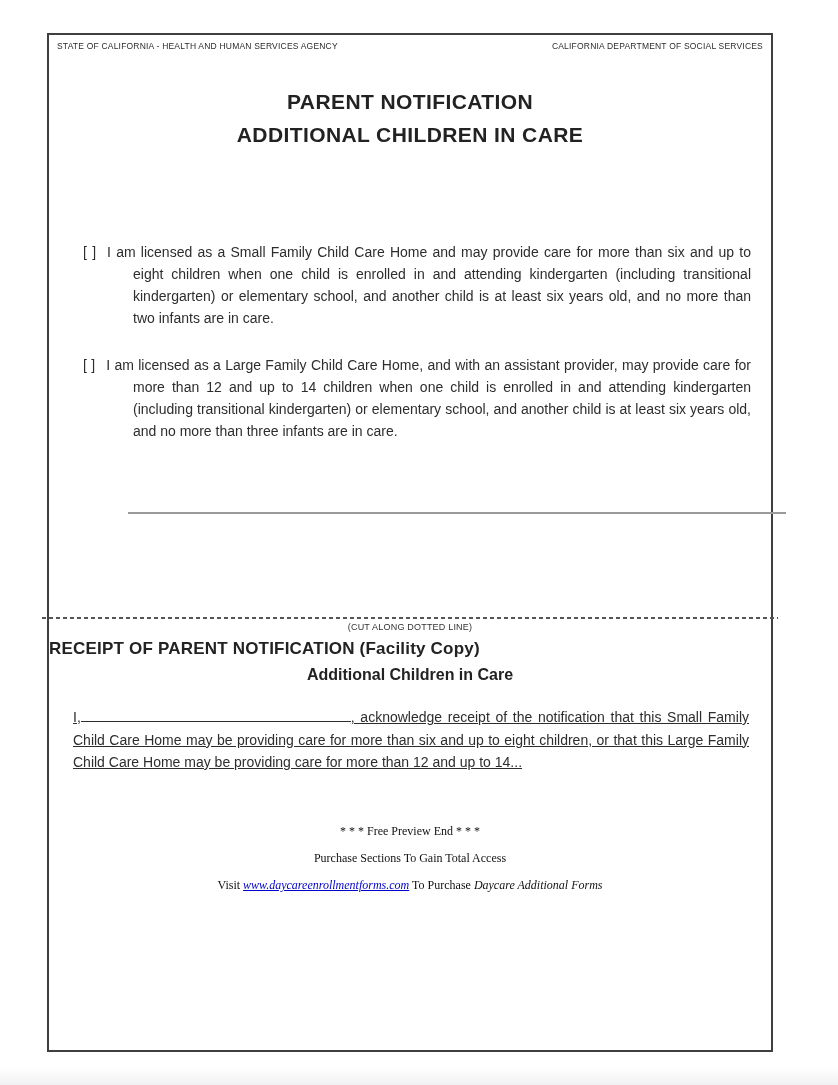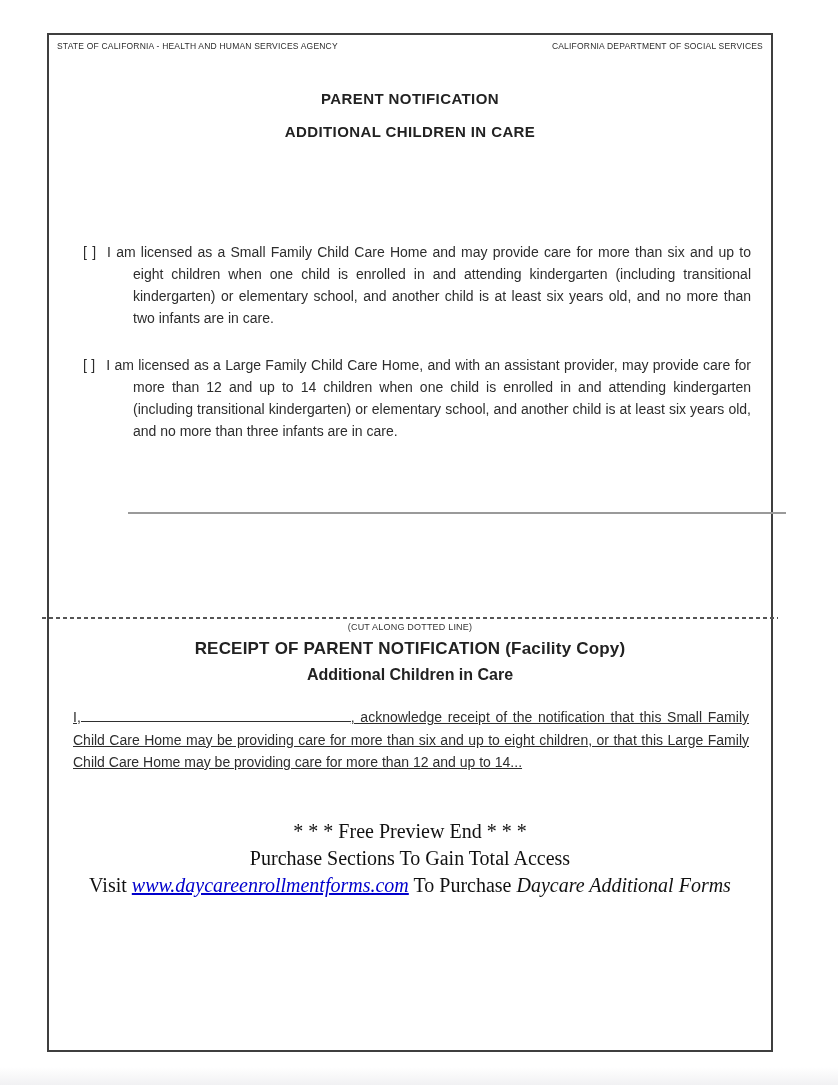--- a/index.html
+++ b/index.html
@@ -24,21 +24,21 @@
 
   .masthead {
     position: absolute; top: 6px; left: 8px; right: 8px;
     display: flex; justify-content: space-between;
     font-size: 8.5px; letter-spacing: 0.2px; color: #2b2b2b;
   }
 
   .doc-title {
     position: absolute; left: 0; right: 0;
     text-align: center; font-weight: bold;
-    font-size: 15px; letter-spacing: 0.4px; color: #222;
+    font-size: 21px; letter-spacing: 0.4px; color: #222;
   }
   .doc-title.line1 { top: 55px; }
   .doc-title.line2 { top: 88px; }
 
   .body-text { font-size: 14px; line-height: 22px; color: #2d2d2d; }
 
   .intro {
     position: absolute; top: 133px; left: 24px; right: 30px;
   }
   .intro .italic { font-style: italic; }
@@ -69,21 +69,21 @@
     height: 2px;
     background: repeating-linear-gradient(to right, #555 0 4px, transparent 4px 7px);
   }
   .cut-label {
     position: absolute; top: 587px; left: 0; right: 0;
     text-align: center; font-size: 9px; color: #333; letter-spacing: 0.2px;
   }
 
   .receipt-title {
     position: absolute; top: 604px; left: 0; right: 0;
-    text-align: center; font-weight: bold; font-size: 17px; color: #222;
+    text-align: left; font-weight: bold; font-size: 17px; color: #222;
     letter-spacing: 0.2px;
   }
   .receipt-subtitle {
     position: absolute; top: 631px; left: 0; right: 0;
     text-align: center; font-weight: bold; font-size: 16px; color: #222;
   }
 
   .receipt-para {
     position: absolute; top: 671px; left: 24px; right: 22px;
     text-align: justify; line-height: 22.5px; text-decoration: underline;
@@ -92,21 +92,21 @@
     display: inline-block;
     width: 270px; height: 13px;
     border-bottom: 1.5px solid #2f2f2f;
     vertical-align: baseline;
   }
 
   .preview-block {
     position: absolute; top: 783px; left: 0; right: 0;
     text-align: center;
     font-family: "Liberation Serif", serif;
-    font-size: 20px; line-height: 27px; color: #111;
+    font-size: 12px; line-height: 27px; color: #111;
   }
   .preview-block a {
     text-decoration: underline;
     cursor: pointer;
     font-style: italic;
   }
   .preview-block .italic { font-style: italic; }
 
   .bottom-strip {
     position: absolute; left: 0; right: 0; bottom: 0; height: 18px;

